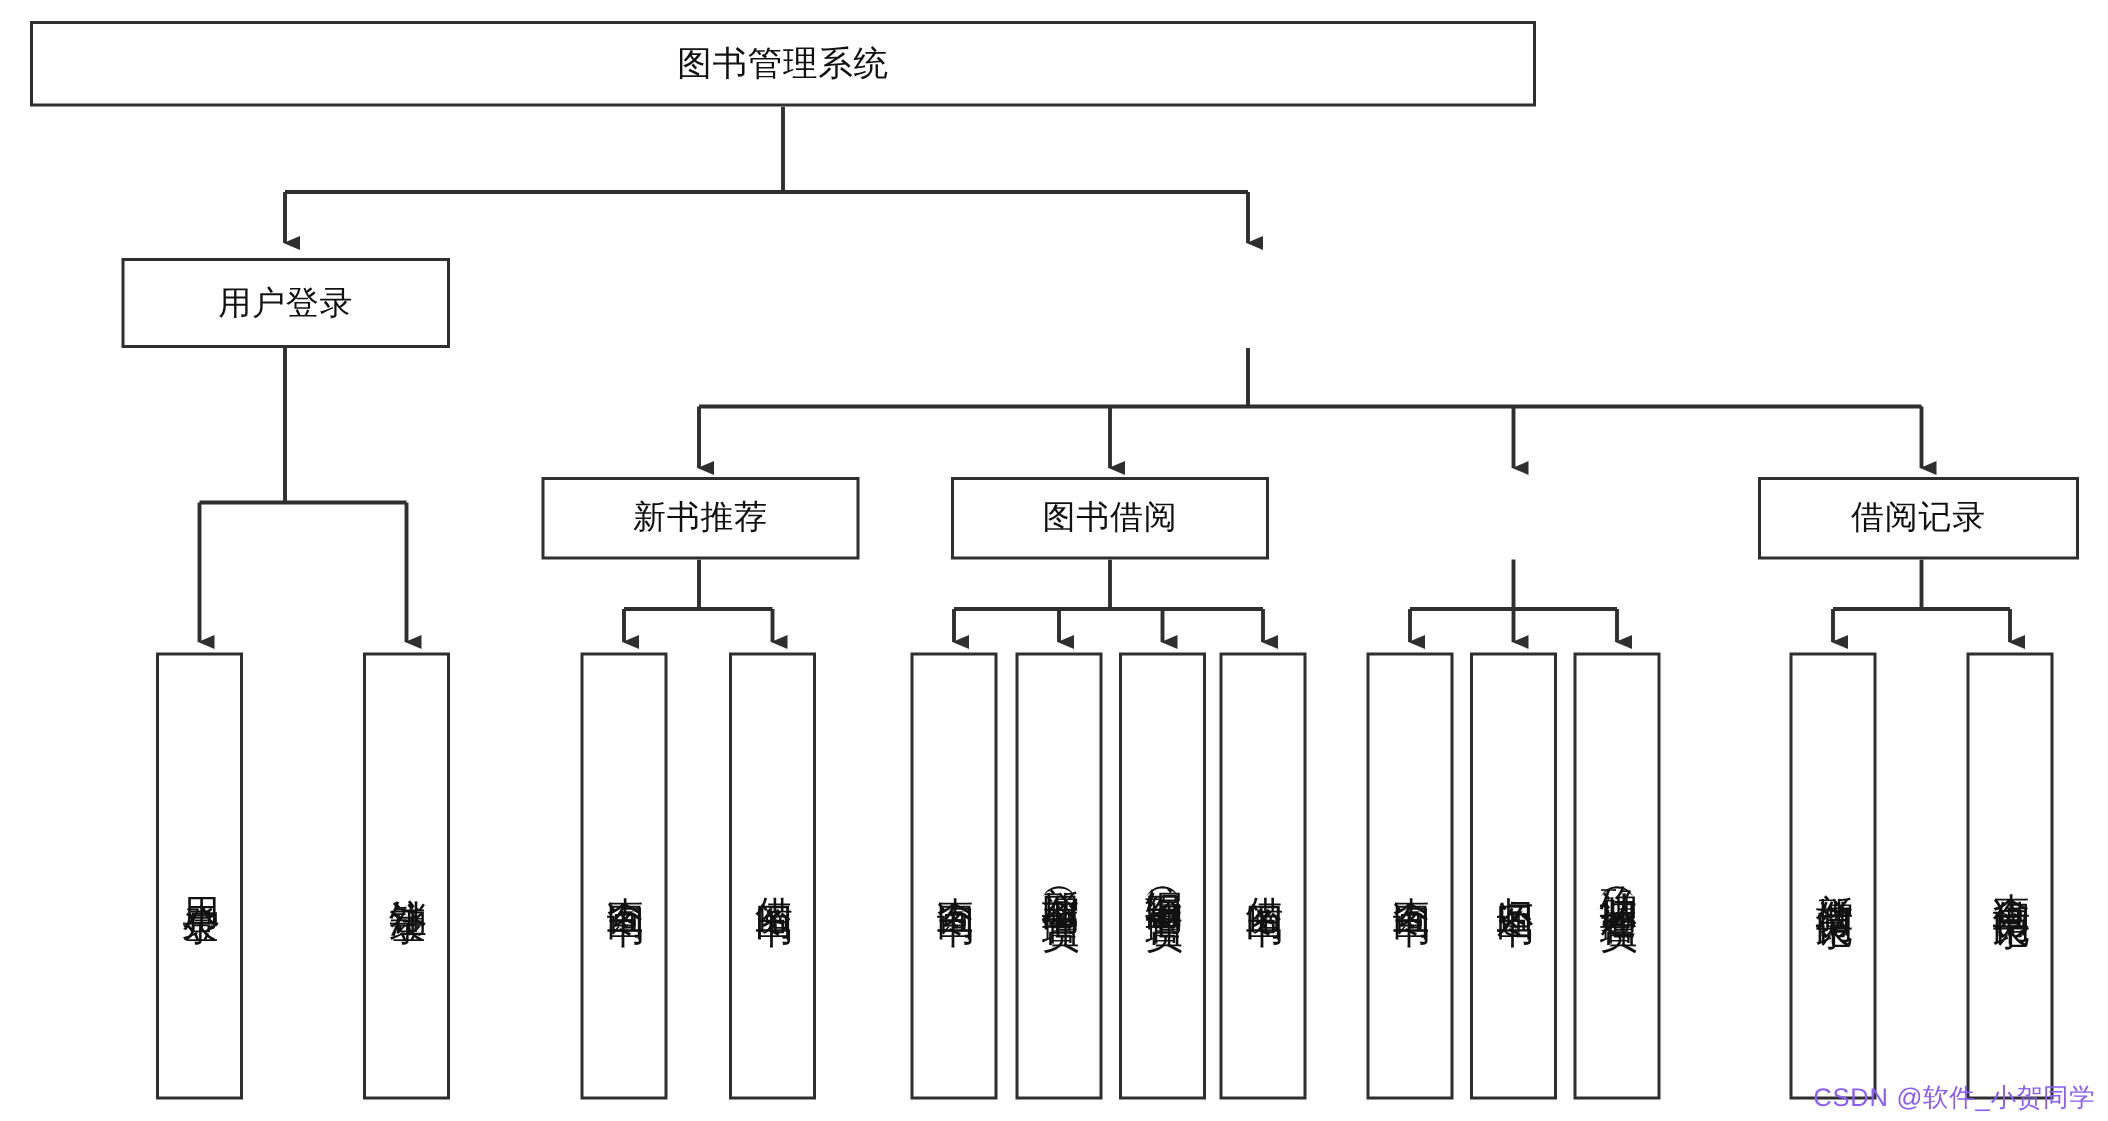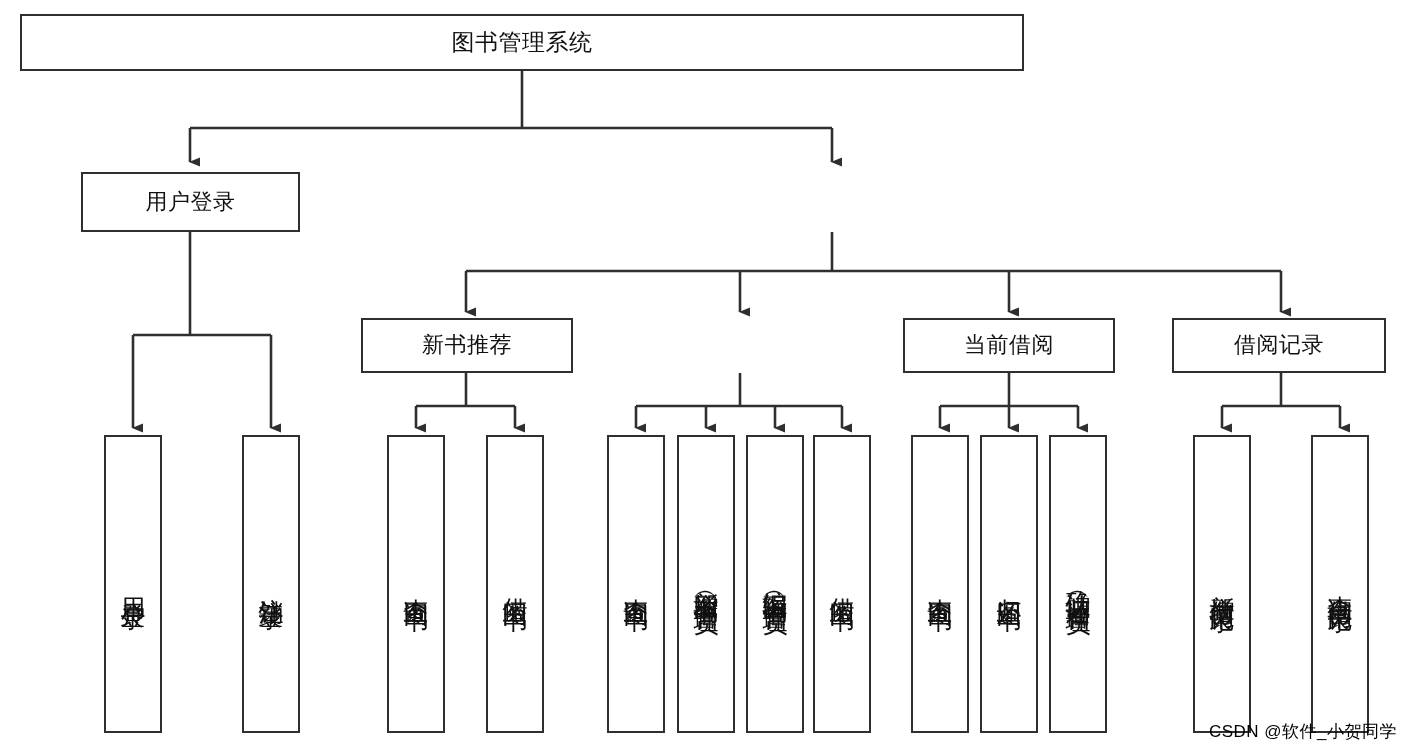--- a/index.html
+++ b/index.html
@@ -59,21 +59,21 @@
     letter-spacing:3px;
     max-height:268px;
     white-space:nowrap;
   }
   
   #watermark{
     position:absolute;
     right:8px;
     bottom:4px;
     font-size:17px;
-    color:#000000;
+    color:#8b5cf6;
     letter-spacing:0.5px;
     user-select:none;
     white-space:nowrap;
   }
 </style>
 </head>
 <body>
 
 <div id="diagram">
 
@@ -133,24 +133,24 @@
 
   <div class="node horiz" style="left:81px; top:172px; width:219px; height:60px;">
     <span class="label">用户登录</span>
   </div>
 
 
   <div class="node horiz" style="left:361px; top:318px; width:212px; height:55px;">
     <span class="label">新书推荐</span>
   </div>
 
-
-  <div class="node horiz" style="left:903px; top:318px; width:212px; height:55px;">
-    <span class="label">当前借阅</span>
-  </div>
+  <div class="node horiz" style="left:634px; top:318px; width:212px; height:55px;">
+    <span class="label">图书借阅</span>
+  </div>
+
 
   <div class="node horiz" style="left:1172px; top:318px; width:214px; height:55px;justify-content:center;">
     <span class="label">借阅记录</span>
   </div>
 
   <div class="node vert" style="left:104px; top:435px; width:58px; height:298px;">
     <span class="label">用户登录</span>
   </div>
 
   <div class="node vert" style="left:242px; top:435px; width:58px; height:298px;">

